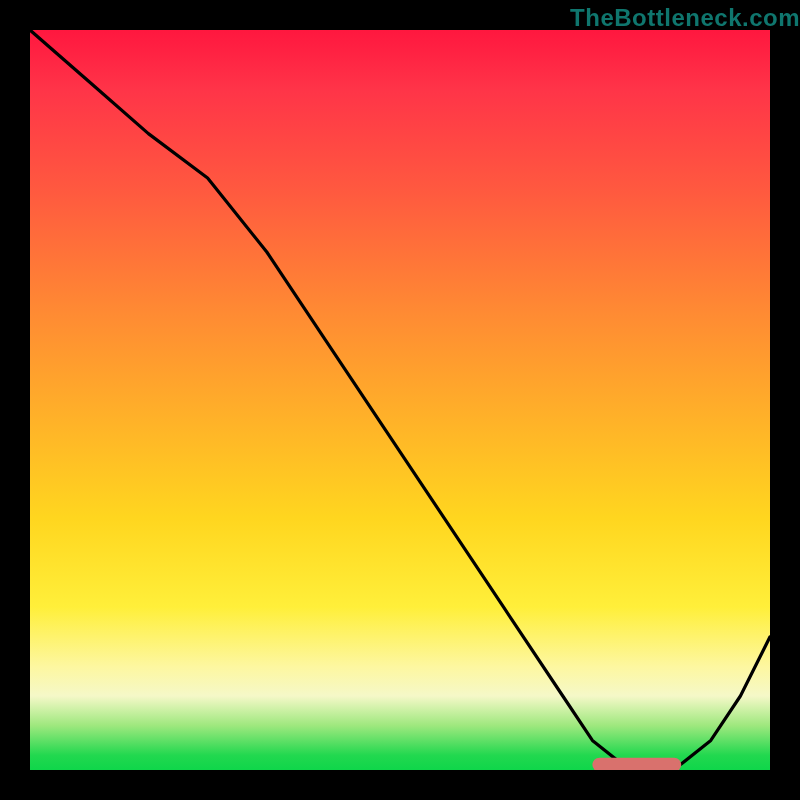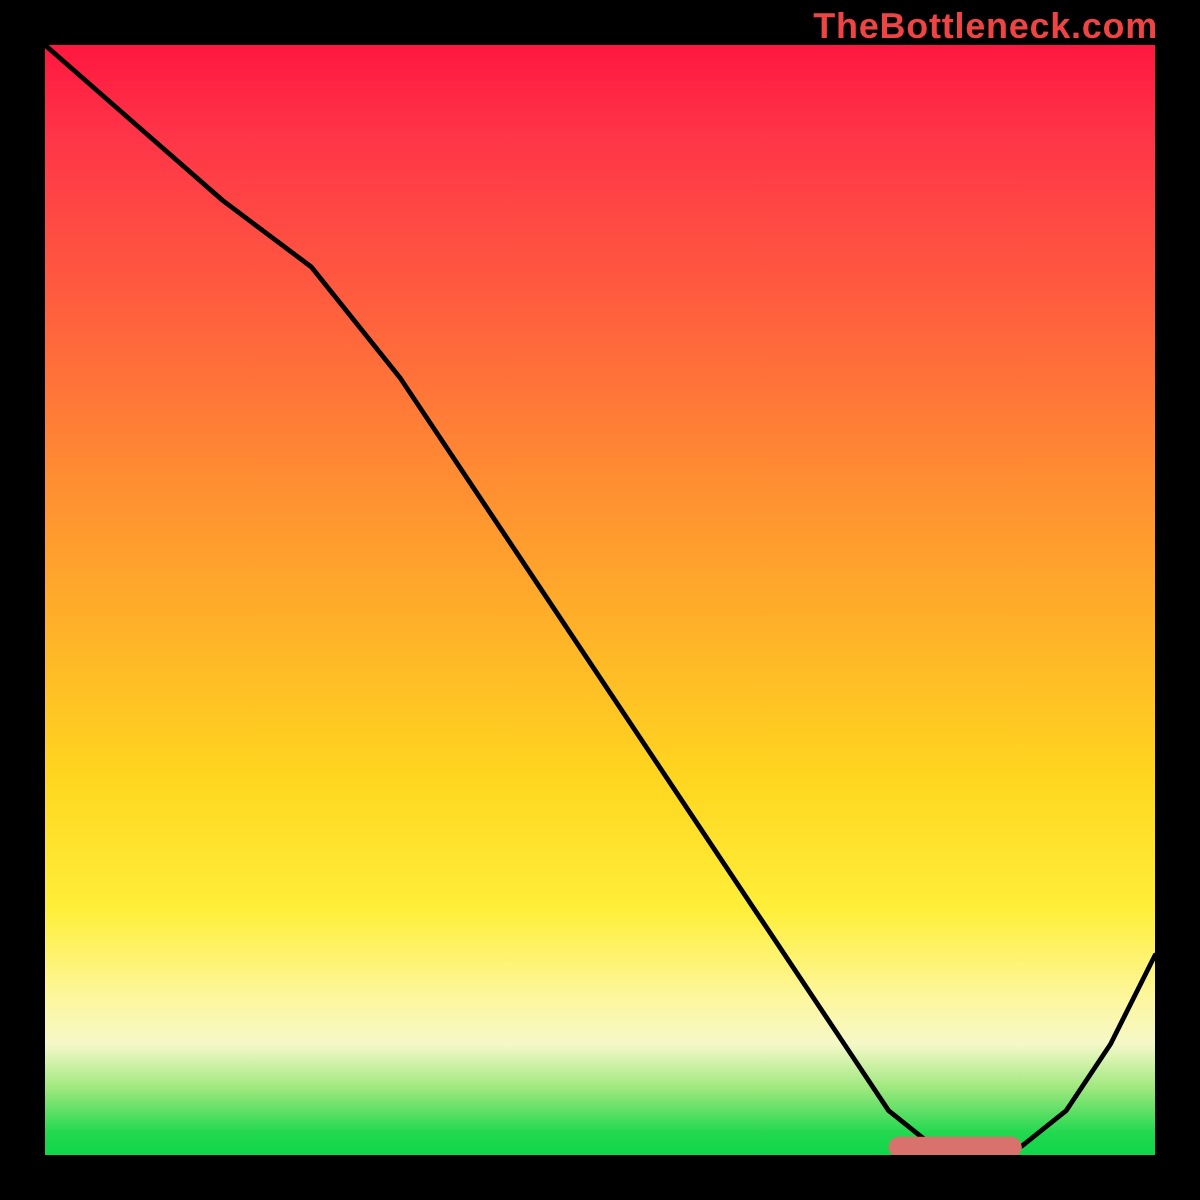--- a/index.html
+++ b/index.html
@@ -6,25 +6,25 @@
   html, body { width: 800px; height: 800px; overflow: hidden; background: #000; }
   .stage {
     position: relative;
     width: 800px;
     height: 800px;
     background: #000;
   }
   .watermark {
     position: absolute;
     top: 4px;
-    right: 28px;
+    right: 0;
     font-family: Arial, Helvetica, sans-serif;
     font-size: 24px;
     font-weight: 600;
-    color: #ef4444;
+    color: #0f766e;
     letter-spacing: 0.5px;
   }
   .plot {
     position: absolute;
     left: 30px;
     top: 30px;
     width: 740px;
     height: 740px;
   }
   .gradient {

